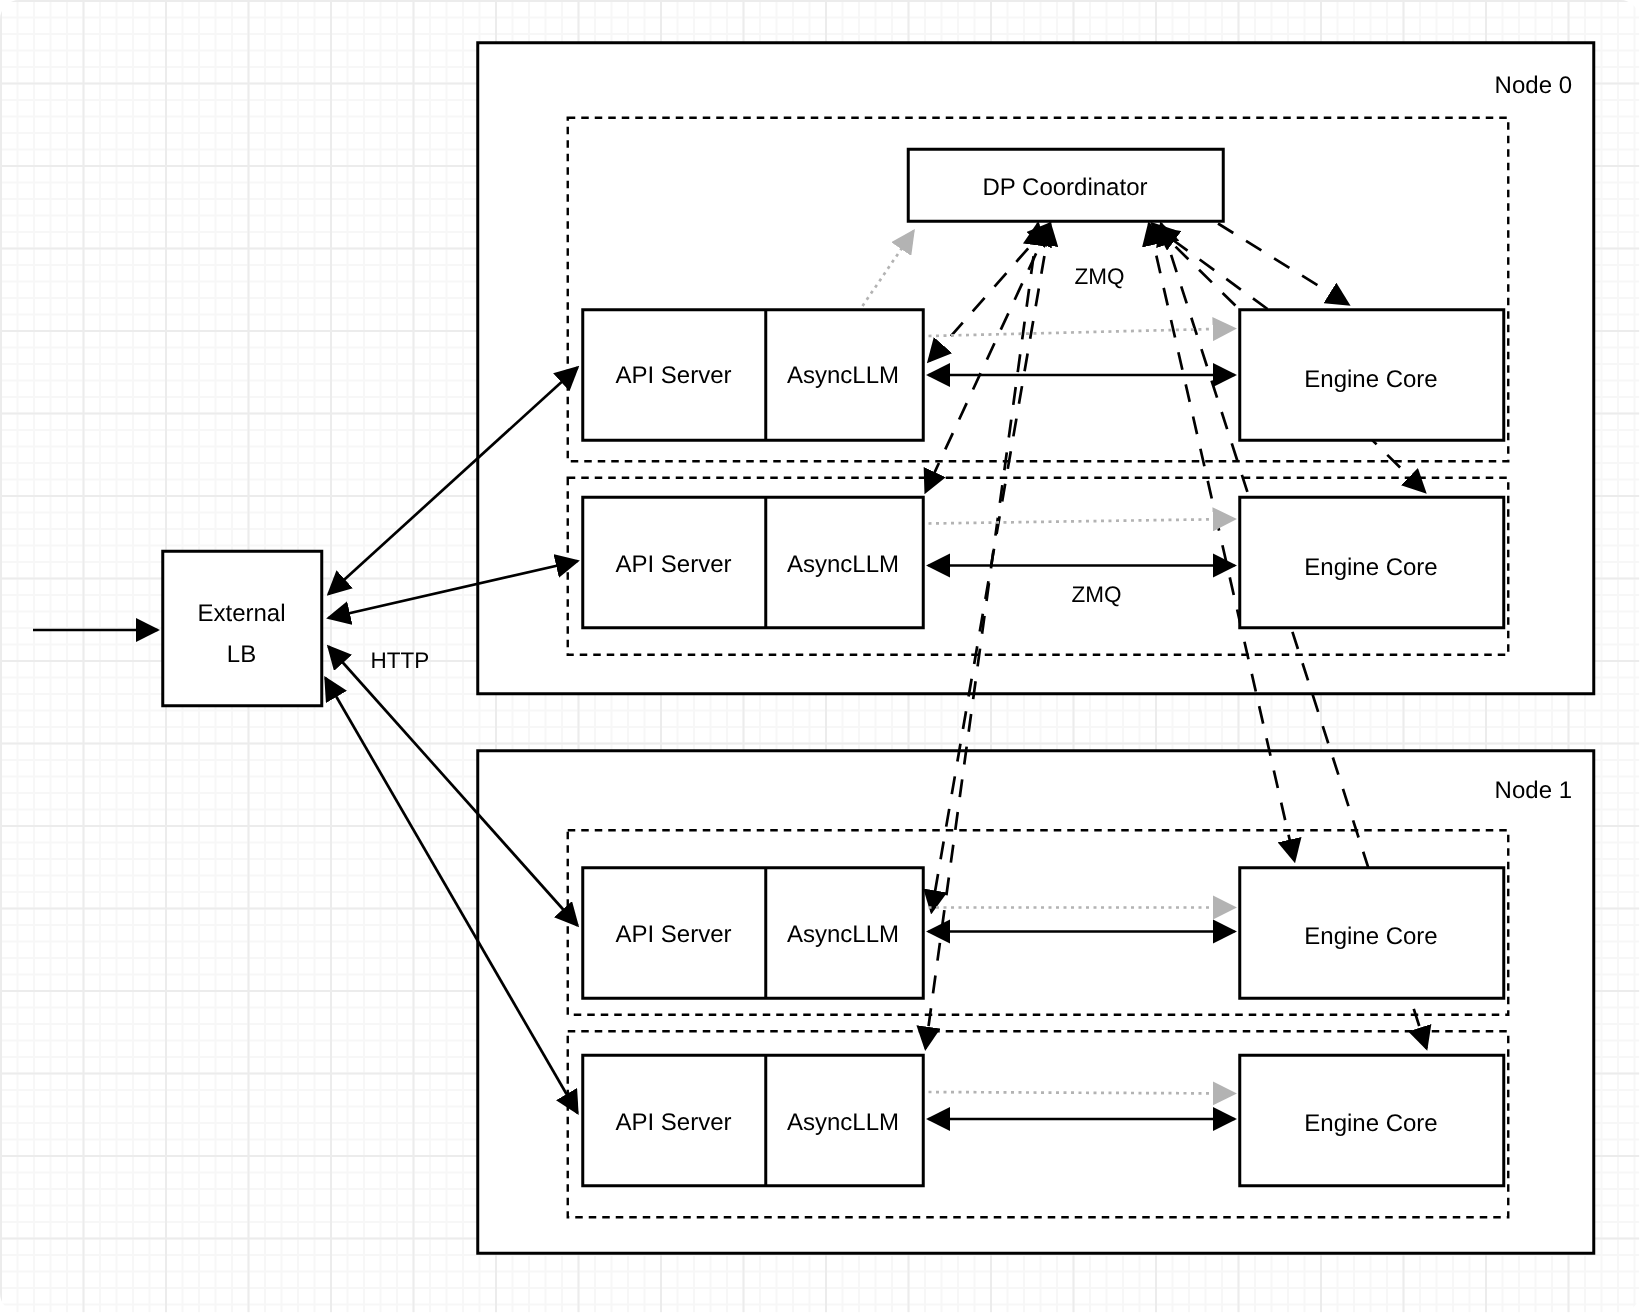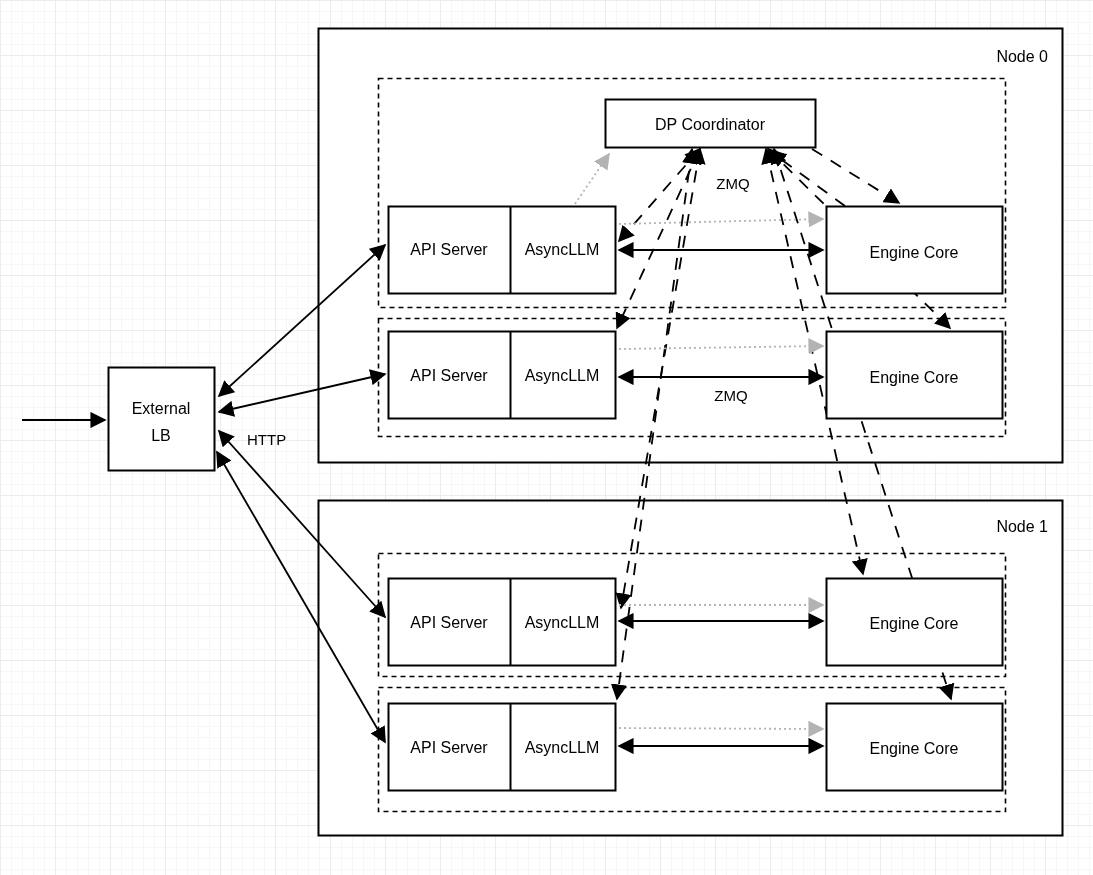--- a/index.html
+++ b/index.html
@@ -7,20 +7,21 @@
     position:relative;
     width:1093px;height:875px;
     background-image:
       linear-gradient(to right, #ececec 1px, transparent 1px),
       linear-gradient(to bottom, #ececec 1px, transparent 1px),
       linear-gradient(to right, #f7f7f7 1px, transparent 1px),
       linear-gradient(to bottom, #f7f7f7 1px, transparent 1px);
     background-size:55px 55px,55px 55px,11px 11px,11px 11px;
     background-color:#ffffff;
     font-family:"Liberation Sans", sans-serif;
+    border-radius:13px;
   }
   svg{position:absolute;left:0;top:0;}
   .nodebox{fill:#ffffff;stroke:#000000;stroke-width:2;}
   .groupbox{fill:none;stroke:#000000;stroke-width:1.6;stroke-dasharray:5 4;}
   .compbox{fill:#ffffff;stroke:#000000;stroke-width:2;}
   .divider{stroke:#000000;stroke-width:2;}
   .solidlink{stroke:#000000;stroke-width:1.8;fill:none;}
   .dashlink{stroke:#000000;stroke-width:1.8;fill:none;stroke-dasharray:12 10;}
   .dotlink{stroke:#b3b3b3;stroke-width:1.8;fill:none;stroke-dasharray:2 3;}
   .lbl{font-family:"Liberation Sans", sans-serif;font-size:16px;fill:#000000;}

